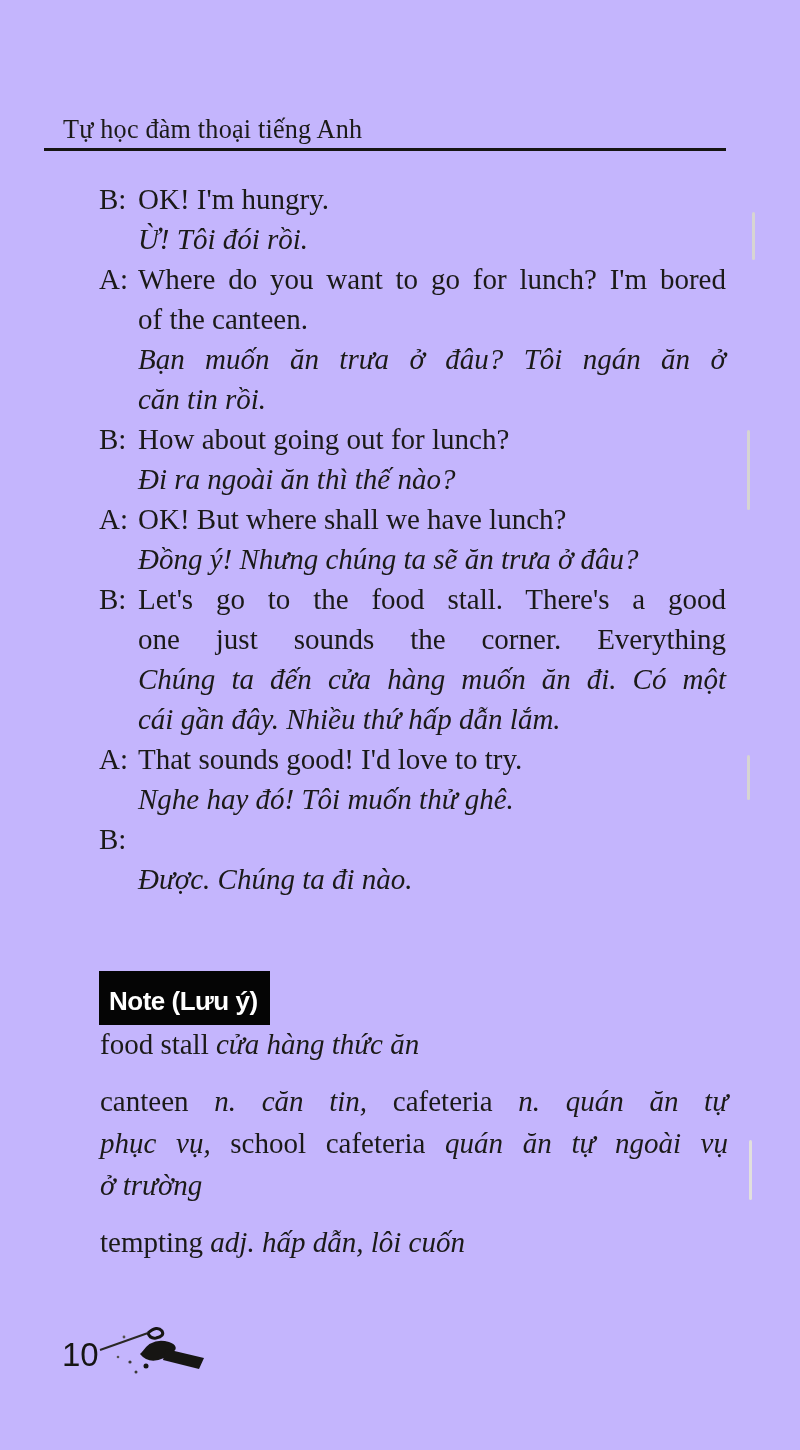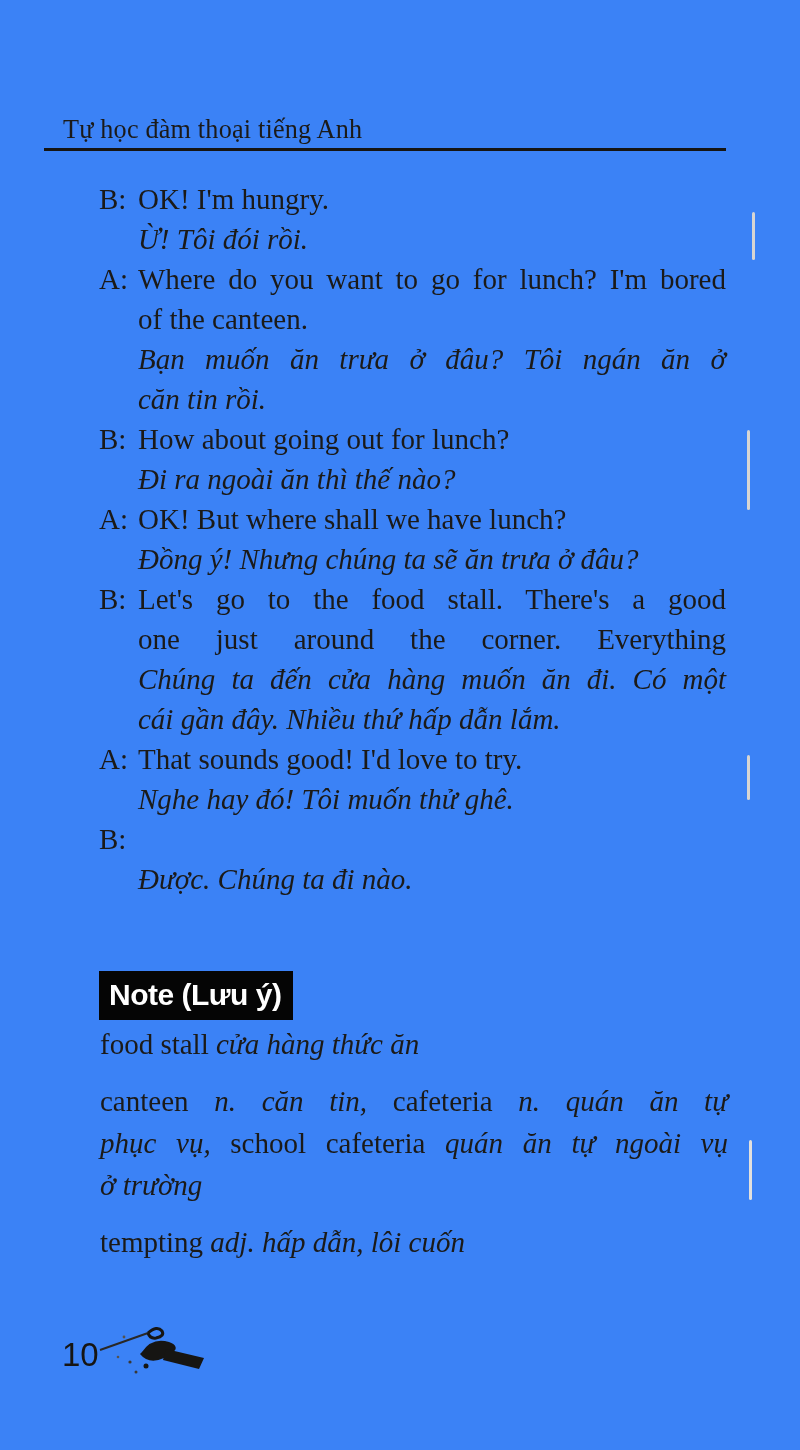--- a/index.html
+++ b/index.html
@@ -1,34 +1,34 @@
 <!DOCTYPE html>
 <html><head>
 <meta charset="utf-8">
 <style>
   html,body{margin:0;padding:0;background:#fff;}
-  .page{position:relative;width:800px;height:1450px;background:#3b82f6;overflow:hidden;
+  .page{position:relative;width:800px;height:1450px;background:#c4b5fd;overflow:hidden;
         font-family:"Liberation Serif", serif;color:#1b1a18;}
 
   
   .hdr-title{position:absolute;left:63px;top:114px;font-size:27px;letter-spacing:.2px;
              transform:scaleX(.97);transform-origin:left;}
   .hdr-rule{position:absolute;left:44px;top:148px;width:682px;height:3px;background:#161513;}
 
   
   .dialogue{position:absolute;left:138px;top:179px;width:588px;}
   .dline{position:relative;height:40px;line-height:40px;font-size:29px;}
   .dline.j{text-align:justify;text-align-last:justify;text-justify:inter-word;}
   .vi{font-style:italic;}
   .speaker{position:absolute;left:-39px;font-style:normal;}
 
   
   .note-box{position:absolute;left:99px;top:971px;background:#050505;color:#ffffff;
-            font-family:"Liberation Sans", sans-serif;font-weight:bold;font-size:30px;
-            letter-spacing:-0.5px;padding:7px 12px 8px 10px;}
+            font-family:"Liberation Sans", sans-serif;font-weight:bold;font-size:26px;
+            letter-spacing:-0.5px;padding:15px 12px 8px 10px;}
   .vocab{position:absolute;left:100px;top:1023px;width:628px;}
   .vline{height:42px;line-height:42px;font-size:29px;}
   .vline.j{text-align:justify;text-align-last:justify;text-justify:inter-word;}
   .ventry + .ventry{margin-top:15px;}
   .it{font-style:italic;}
 
   
   .page-num{position:absolute;left:62px;top:1336px;font-family:"Liberation Sans", sans-serif;
             font-size:33px;color:#161513;}
   .ornament{position:absolute;left:96px;top:1320px;width:112px;height:60px;}
@@ -67,21 +67,21 @@
       <div class="dline vi"><span>Đi ra ngoài ăn thì thế nào?</span></div>
     </div>
 
     <div class="entry">
       <div class="dline en"><span class="speaker">A:</span><span>OK! But where shall we have lunch?</span></div>
       <div class="dline vi"><span>Đồng ý! Nhưng chúng ta sẽ ăn trưa ở đâu?</span></div>
     </div>
 
     <div class="entry">
       <div class="dline en j"><span class="speaker">B:</span><span>Let's go to the food stall. There's a good</span></div>
-      <div class="dline en j"><span>one just around the corner. Everything</span></div>
+      <div class="dline en j"><span>one just sounds the corner. Everything</span></div>
       <div class="dline vi j"><span>Chúng ta đến cửa hàng muốn ăn đi. Có một</span></div>
       <div class="dline vi"><span>cái gần đây. Nhiều thứ hấp dẫn lắm.</span></div>
     </div>
 
     <div class="entry">
       <div class="dline en"><span class="speaker">A:</span><span>That sounds good! I'd love to try.</span></div>
       <div class="dline vi"><span>Nghe hay đó! Tôi muốn thử ghê.</span></div>
     </div>
 
     <div class="entry">

